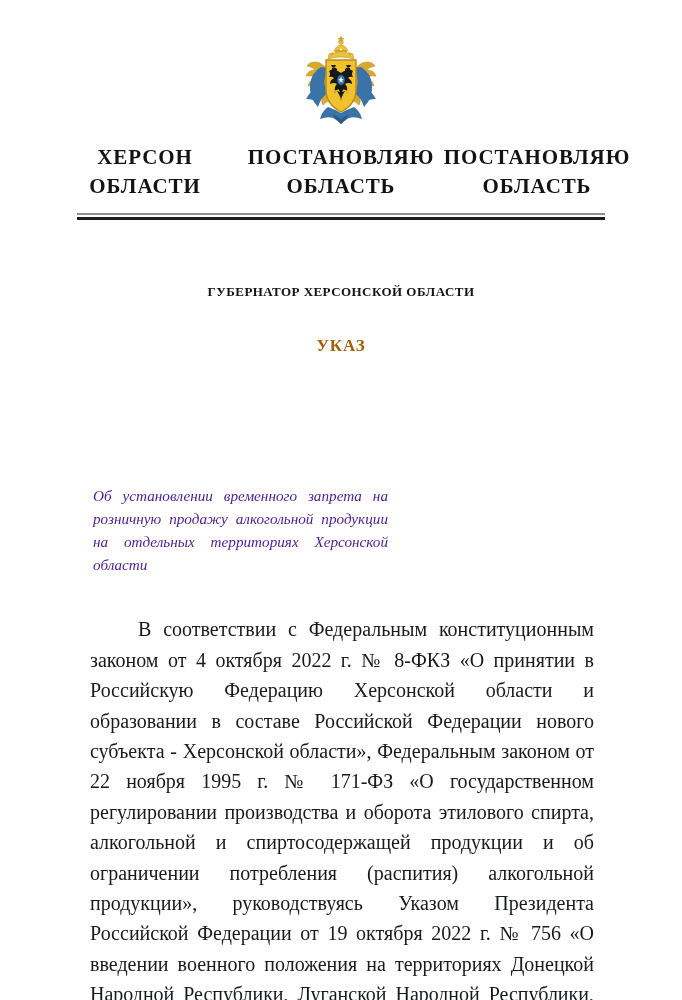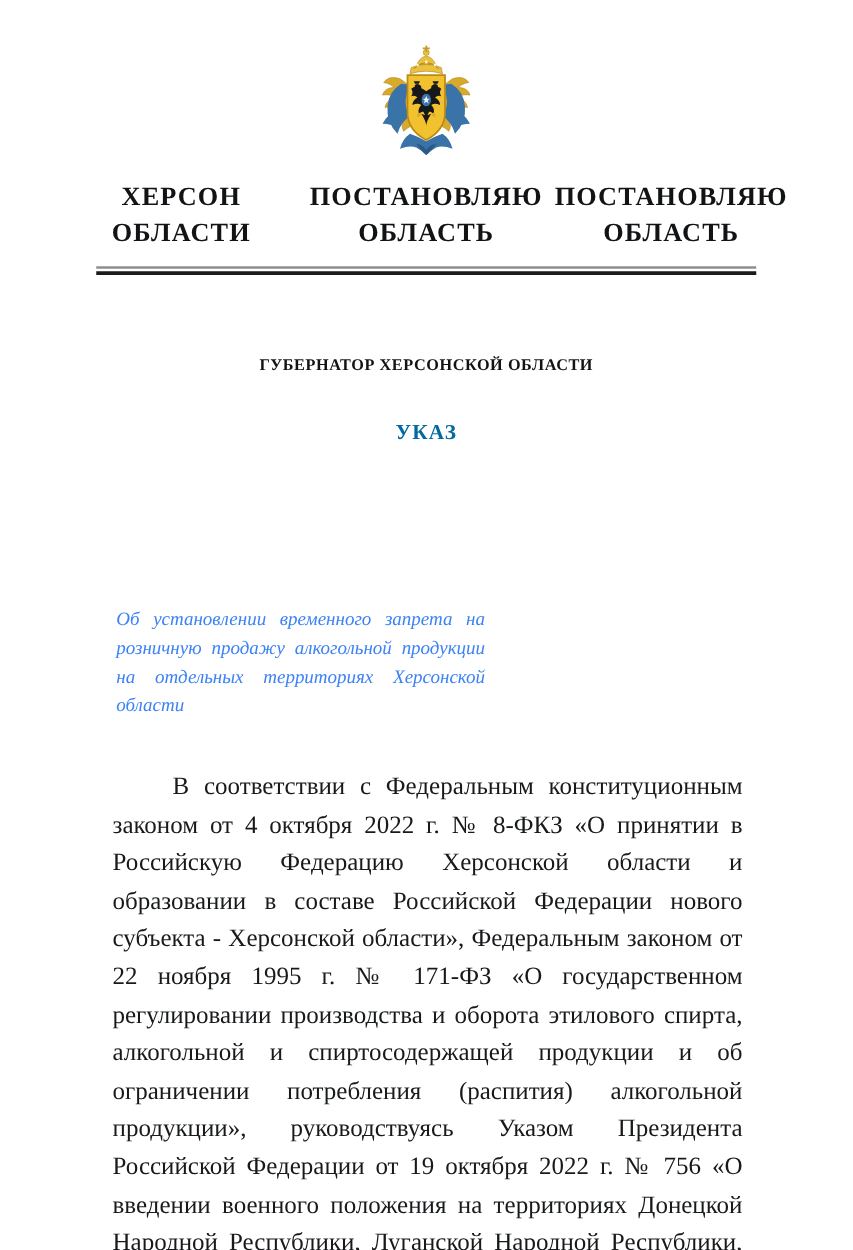--- a/index.html
+++ b/index.html
@@ -93,34 +93,34 @@
     font-size: 13px;
     letter-spacing: 0.45px;
     color: #121315;
   }
   .doc-kind {
     margin-top: 36px;
     text-align: center;
     font-weight: bold;
     font-size: 17px;
     letter-spacing: 0.9px;
-    color: #0369a1;
+    color: #a16207;
   }
 
   
   .subject {
     margin-top: 128px;
     margin-left: 93px;
     width: 295px;
     font-style: italic;
     font-size: 15.2px;
     line-height: 1.52;
     text-align: justify;
     text-align-last: left;
-    color: #3b82f6;
+    color: #4c1d95;
   }
 
   
   .body-block {
     margin-top: 38px;
     margin-left: 90px;
     width: 504px;
   }
   .para {
     font-size: 20px;

